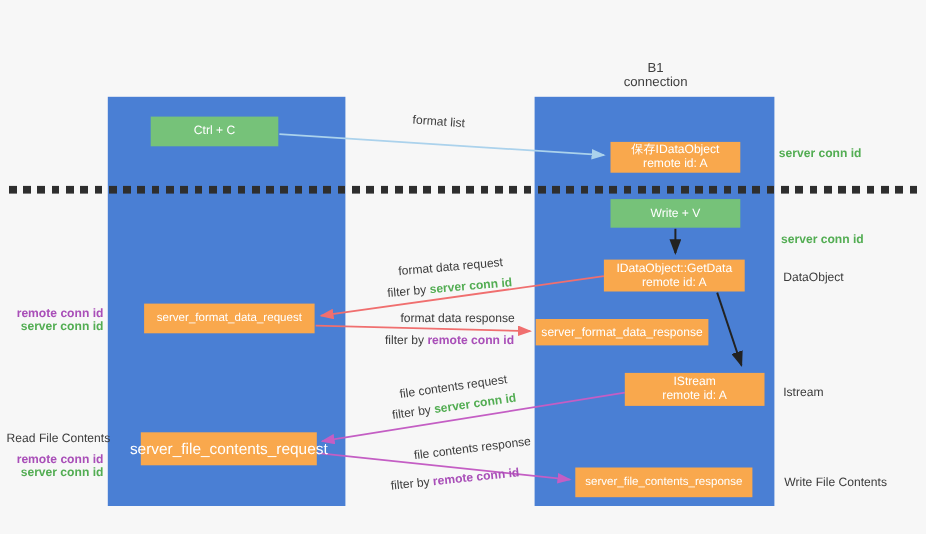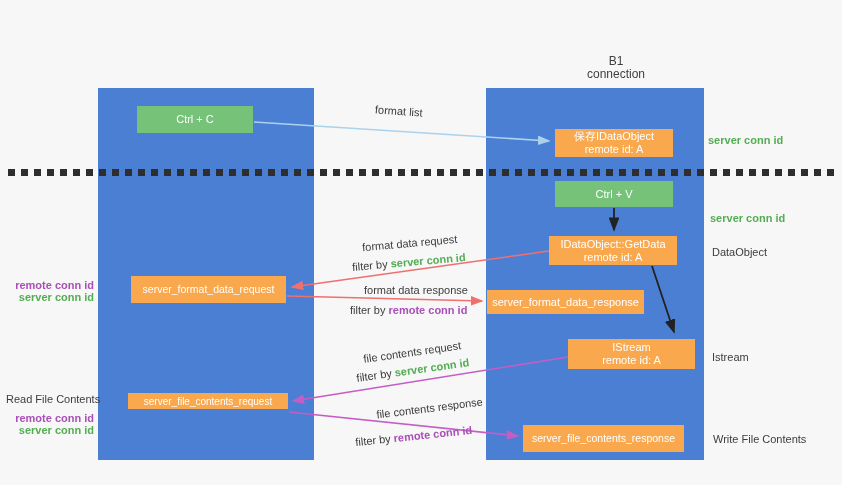--- a/index.html
+++ b/index.html
@@ -42,21 +42,21 @@
   .grn { color:#53ad53; font-weight:bold; }
   .pur { color:#a94fb8; font-weight:bold; }
   .right-block { text-align:right; width:94px; left:0; line-height:12px; }
 </style>
 </head>
 <body>
 
 <div class="canvas">
 
 
-  <div class="col-header" style="left:556px;">
+  <div class="col-header" style="left:536px;">
     <div>B1</div>
     <div>connection</div>
   </div>
 
   <div class="col col-a"></div>
   <div class="col col-b"></div>
 
   <div class="divider"></div>
 
   <svg class="arrows" width="842" height="485" viewBox="0 0 842 485">
@@ -86,42 +86,42 @@
   <div class="box green" style="left:137px; top:106px; width:116px; height:27px;">
     <div>Ctrl + C</div>
   </div>
 
   <div class="box orange" style="left:555px; top:129px; width:118px; height:28px;">
     <div>保存IDataObject</div>
     <div>remote id: A</div>
   </div>
 
   <div class="box green" style="left:555px; top:181px; width:118px; height:26px;">
-    <div>Ctrl + V</div>
+    <div>Write + V</div>
   </div>
 
   <div class="box orange" style="left:549px; top:236px; width:128px; height:29px;align-items:center;">
     <div>IDataObject::GetData</div>
     <div>remote id: A</div>
   </div>
 
   <div class="box orange" style="left:131px; top:276px; width:155px; height:27px; font-size:10.5px;">
     <div>server_format_data_request</div>
   </div>
 
   <div class="box orange" style="left:487px; top:290px; width:157px; height:24px; font-size:11px;">
     <div>server_format_data_response</div>
   </div>
 
   <div class="box orange" style="left:568px; top:339px; width:127px; height:30px;">
     <div>IStream</div>
     <div>remote id: A</div>
   </div>
 
-  <div class="box orange" style="left:128px; top:393px; width:160px; height:16px; font-size:10px;">
+  <div class="box orange" style="left:128px; top:393px; width:160px; height:30px; font-size:14px;">
     <div>server_file_contents_request</div>
   </div>
 
   <div class="box orange" style="left:523px; top:425px; width:161px; height:27px; font-size:10.5px;">
     <div>server_file_contents_response</div>
   </div>
 
   <div class="lbl" style="left:375px; top:105px; transform:rotate(4deg);">format list</div>
 
   <div class="lbl" style="left:362px; top:237px; transform:rotate(-5deg);">format data request</div>

